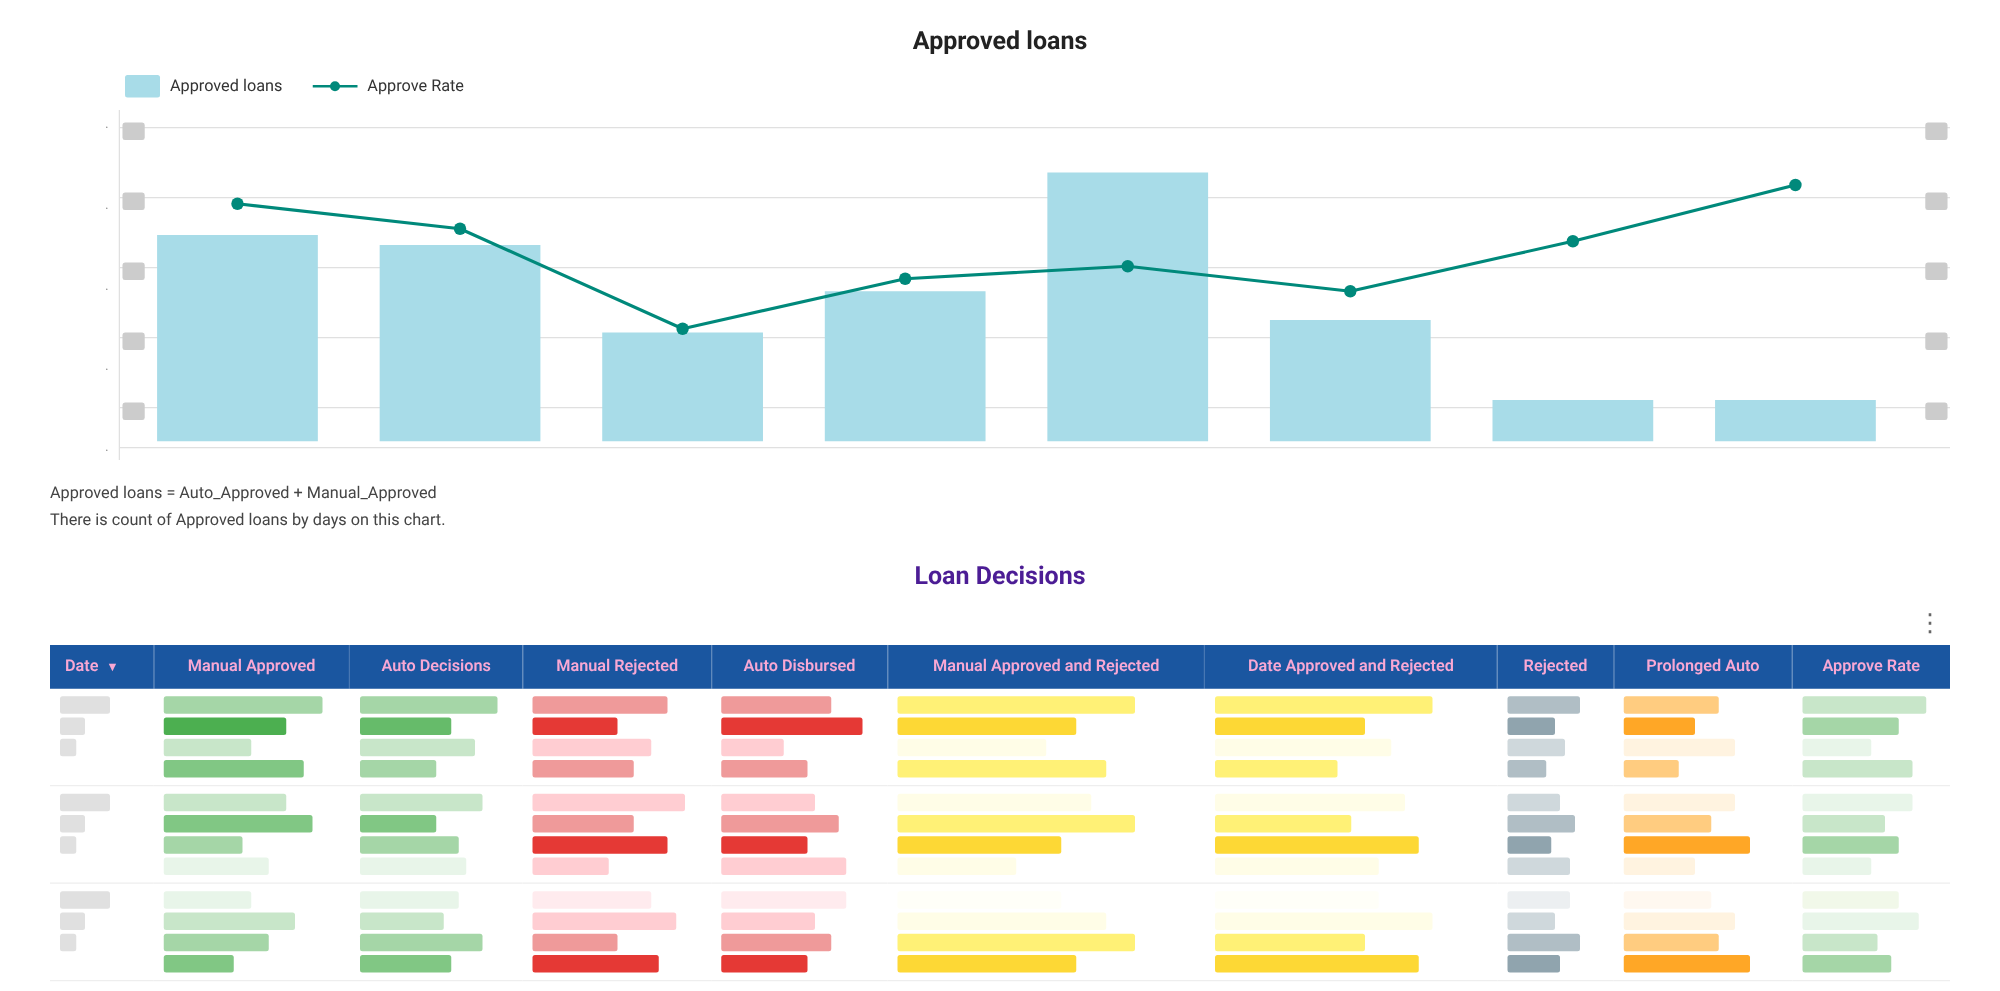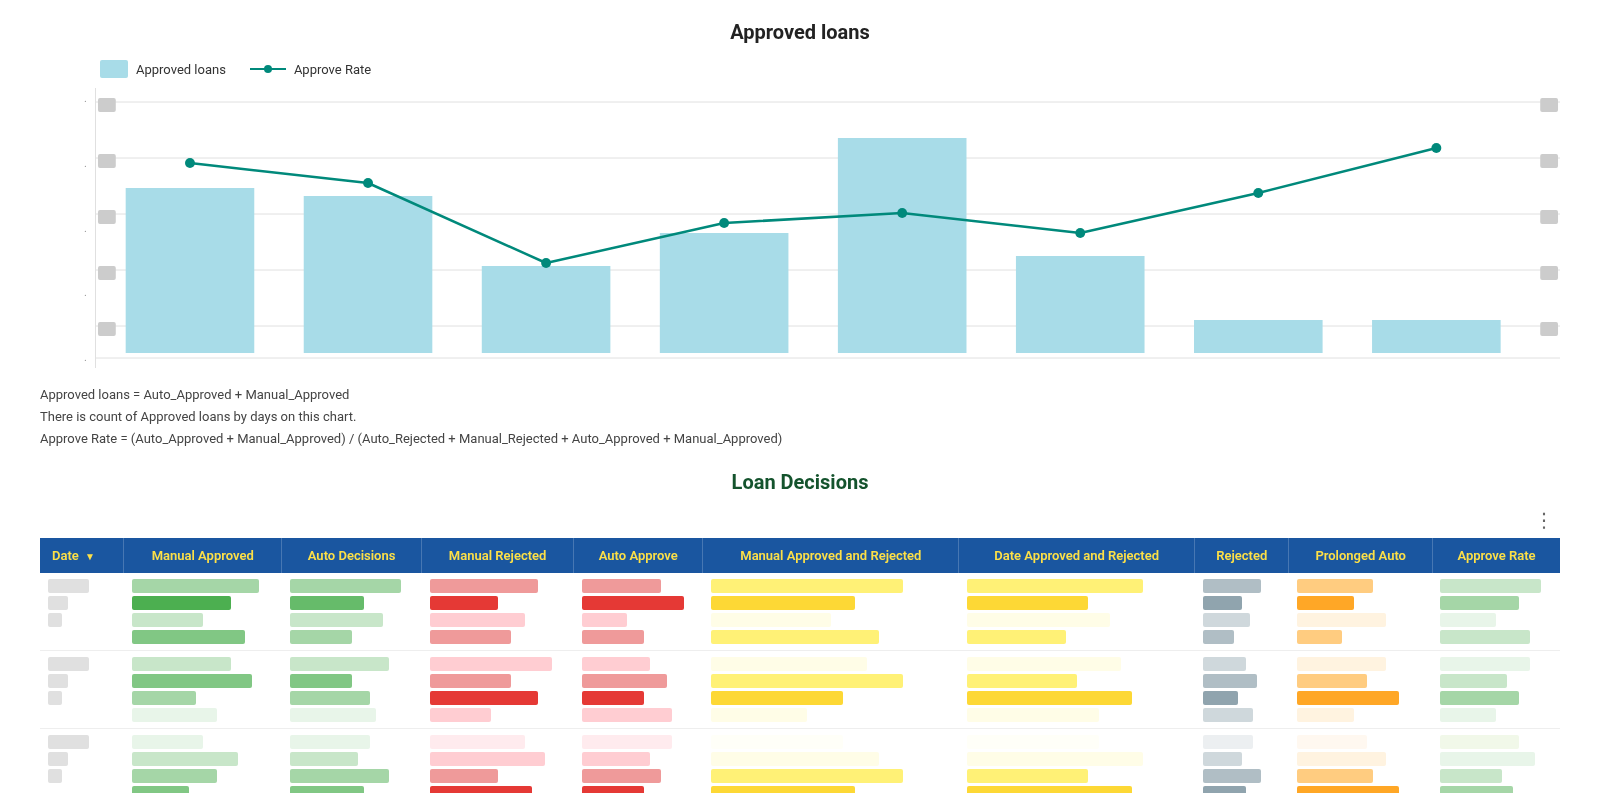--- a/index.html
+++ b/index.html
@@ -108,21 +108,21 @@
     
     .table-section {
       width: 100%;
     }
 
     .table-title {
       text-align: center;
       font-size: 20px;
       font-weight: 700;
       margin-bottom: 12px;
-      color: #14532d;
+      color: #4c1d95;
     }
 
     .table-options {
       display: flex;
       justify-content: flex-end;
       margin-bottom: 4px;
     }
 
     .three-dots {
       font-size: 20px;
@@ -131,21 +131,21 @@
       padding: 2px 6px;
     }
 
     table {
       width: 100%;
       border-collapse: collapse;
     }
 
     thead tr {
       background: #1a56a0;
-      color: #fde047;
+      color: #f9a8d4;
     }
 
     thead th {
       padding: 10px 12px;
       text-align: center;
       font-size: 13px;
       font-weight: 600;
       border-right: 1px solid rgba(255,255,255,0.2);
       vertical-align: middle;
     }
@@ -257,21 +257,20 @@
           <rect x="2" y="122" width="18" height="14" fill="#ccc" rx="2"></rect>
           <rect x="2" y="178" width="18" height="14" fill="#ccc" rx="2"></rect>
           <rect x="2" y="234" width="18" height="14" fill="#ccc" rx="2"></rect>
         </svg>
       </div>
     </div>
 
     <div class="chart-description">
       <div>Approved loans = Auto_Approved + Manual_Approved</div>
       <div>There is count of Approved loans by days on this chart.</div>
-      <div>Approve Rate = (Auto_Approved + Manual_Approved) / (Auto_Rejected + Manual_Rejected + Auto_Approved + Manual_Approved)</div>
     </div>
   </div>
 
   <div class="table-section">
     <h2 class="table-title">Loan Decisions</h2>
 
     <div class="table-options">
       <span class="three-dots">⋮</span>
     </div>
 
@@ -285,21 +284,21 @@
           <th>
             <span>Manual Approved</span>
           </th>
           <th>
             <span>Auto Decisions</span>
           </th>
           <th>
             <span>Manual Rejected</span>
           </th>
           <th>
-            <span>Auto Approve</span>
+            <span>Auto Disbursed</span>
           </th>
           <th>
             <span>Manual Approved and Rejected</span>
           </th>
           <th>
             <span>Date Approved and Rejected</span>
           </th>
           <th>
             <span>Rejected</span>
           </th>

